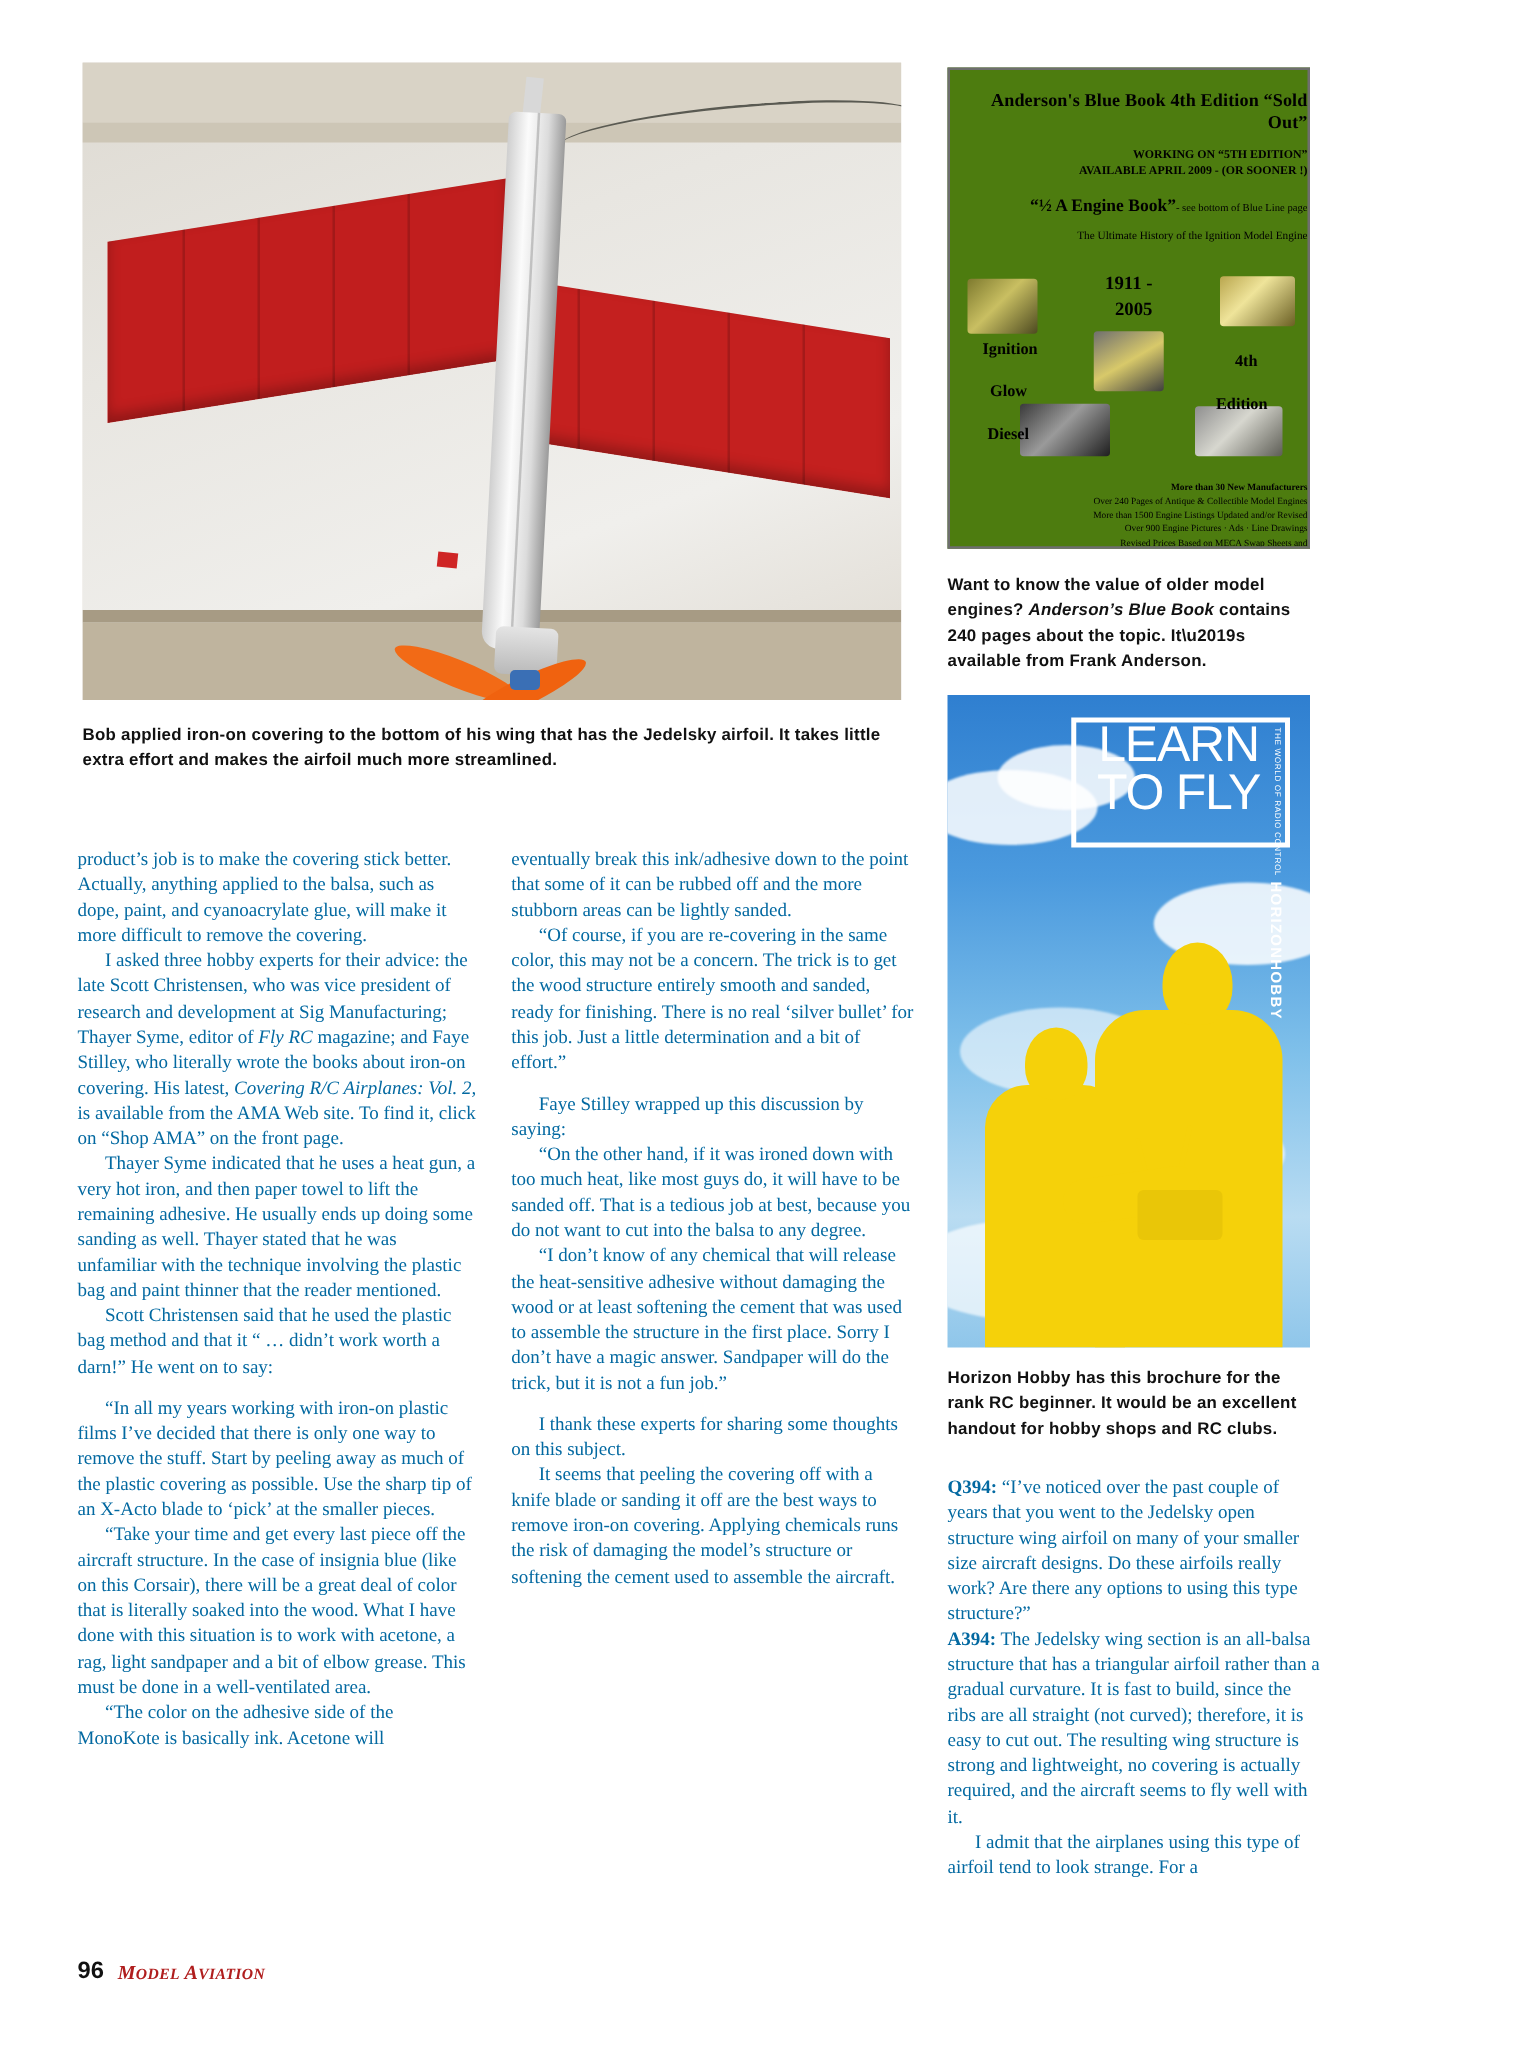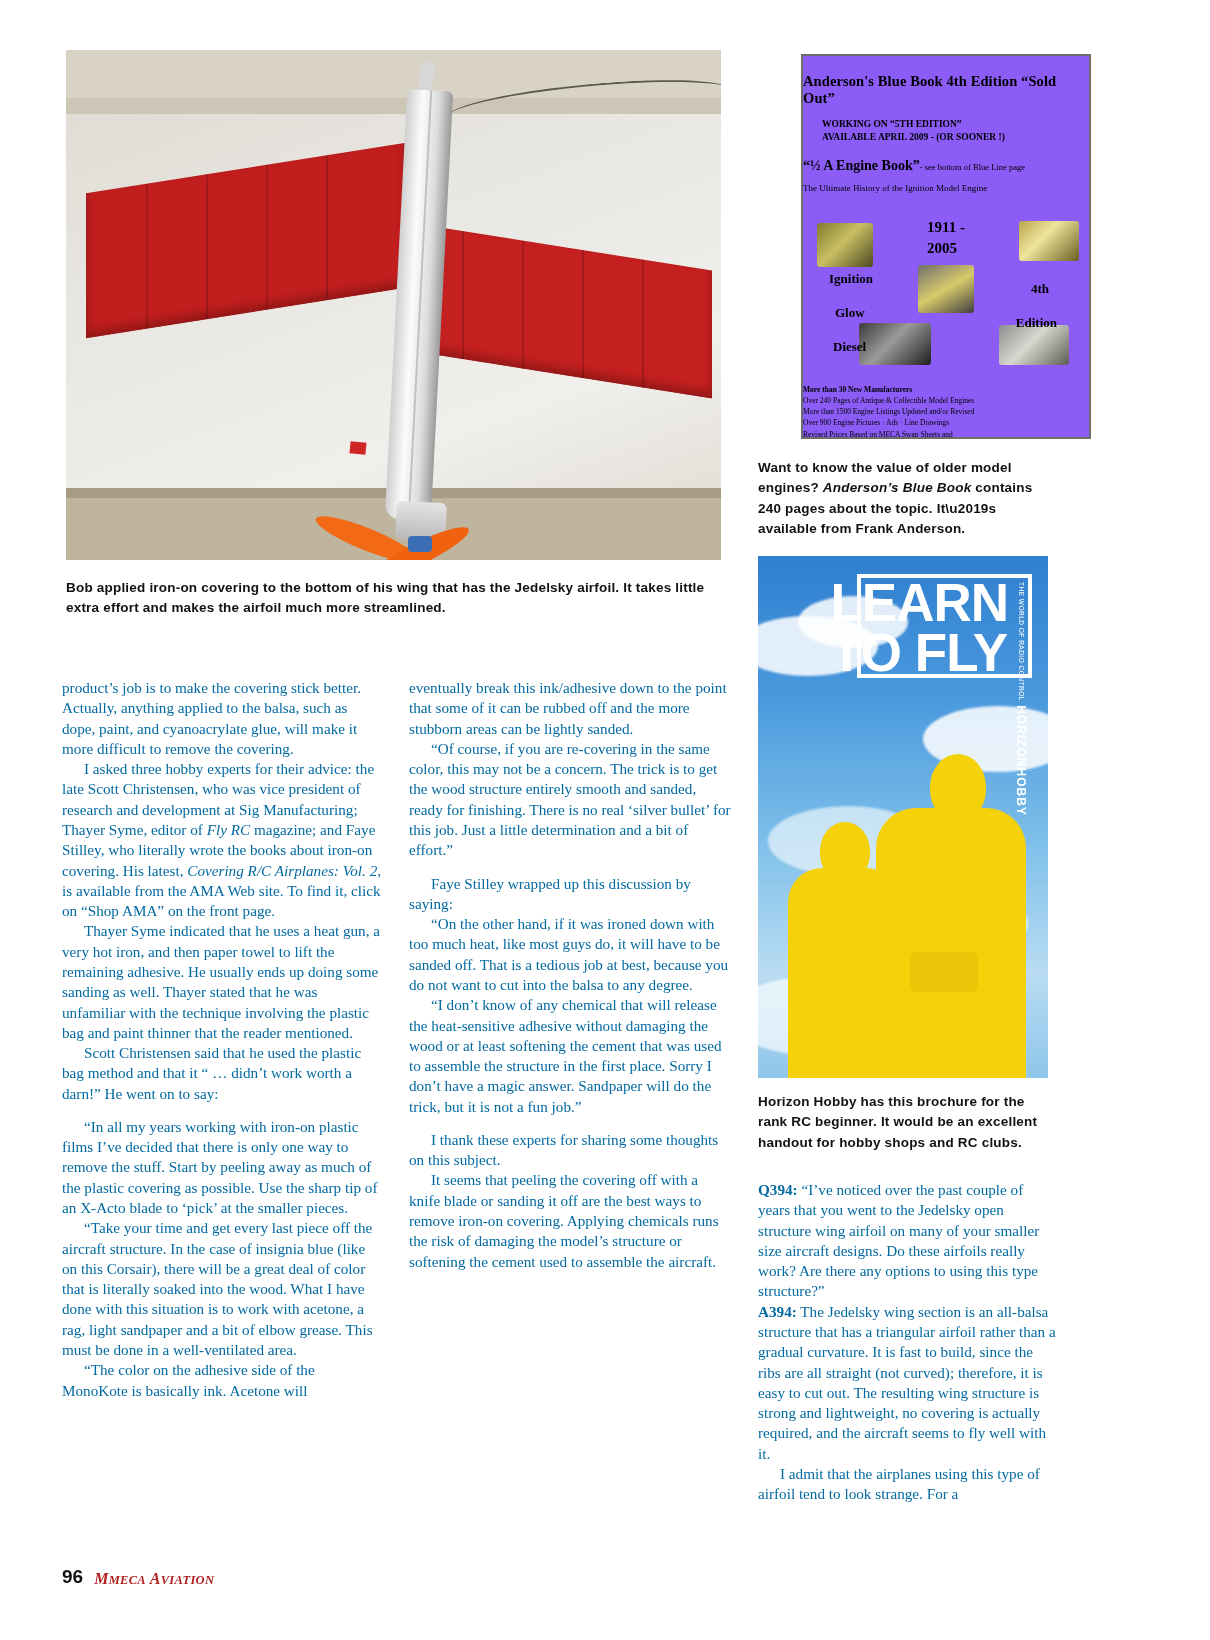--- a/index.html
+++ b/index.html
@@ -61,22 +61,22 @@
   }
   .prop-b{
     position:absolute;left:300px;top:492px;width:108px;height:22px;background:#f0620f;
     border-radius:50%;transform:rotate(-26deg);
   }
   .red-dot{position:absolute;left:284px;top:392px;width:16px;height:12px;background:#cf2525;transform:rotate(6deg);}
 
   
   .bluebook{
     position:absolute;left:758px;top:54px;width:290px;height:385px;
-    border:2px solid #6e6e6e;background:#8b5cf6;box-sizing:border-box;
-    font-family:"Liberation Serif", serif;text-align:left;overflow:hidden;margin-left:43px;
+    border:2px solid #6e6e6e;background:#4d7c0f;box-sizing:border-box;
+    font-family:"Liberation Serif", serif;text-align:right;overflow:hidden;
   }
   .bb-title{font-weight:bold;font-size:14.5px;margin-top:17px;letter-spacing:.1px;}
   .bb-sub1{font-weight:bold;font-size:9.5px;margin-top:11px;line-height:1.35;padding-left:19px;}
   .bb-eng{font-weight:bold;font-size:14px;margin-top:14px;}
   .bb-eng small{font-weight:normal;font-size:8.5px;}
   .bb-ult{font-size:9px;margin-top:9px;}
   .bb-mid{position:relative;height:185px;margin-top:2px;}
   .bb-year{
     position:absolute;left:50%;top:22px;transform:translateX(-50%);
     font-weight:bold;font-size:15px;line-height:1.45;
@@ -116,22 +116,22 @@
   .c3{right:-25px;top:150px;width:150px;height:66px;}
   .c4{left:10px;top:250px;width:160px;height:70px;opacity:.7;}
   .c5{right:20px;top:330px;width:170px;height:74px;opacity:.75;}
   .c6{left:-30px;top:420px;width:180px;height:80px;opacity:.8;}
   .ltf-box{
     position:absolute;right:16px;top:18px;width:175px;height:104px;
     border:4px solid #ffffff;box-sizing:border-box;
   }
   .ltf-txt{
     position:absolute;right:40px;top:22px;color:#fff;
-    font-family:"Liberation Sans", sans-serif;font-weight:bold;
-    font-size:53px;line-height:.94;letter-spacing:-1px;text-align:left;
+    font-family:"Liberation Sans", sans-serif;font-weight:normal;
+    font-size:40px;line-height:.94;letter-spacing:-1px;text-align:center;
   }
   .ltf-brand{
     position:absolute;right:20px;top:26px;color:#fff;
     font-family:"Liberation Sans", sans-serif;font-weight:bold;
     font-size:12px;letter-spacing:1px;
     writing-mode:vertical-rl;text-orientation:mixed;
   }
   .ltf-brand .small{font-size:6.5px;letter-spacing:.5px;font-weight:normal;}
   .fig{position:absolute;background:#f5d10a;}
   .fig-man-body{left:118px;bottom:0;width:150px;height:270px;border-radius:40px 40px 0 0;}
@@ -295,16 +295,16 @@
   </div>
 
   <div class="col col3">
     <p class="noind"><b>Q394:</b><span> “I’ve noticed over the past couple of years that you went to the Jedelsky open structure wing airfoil on many of your smaller size aircraft designs. Do these airfoils really work? Are there any options to using this type structure?”</span></p>
     <p class="noind"><b>A394:</b><span> The Jedelsky wing section is an all-balsa structure that has a triangular airfoil rather than a gradual curvature. It is fast to build, since the ribs are all straight (not curved); therefore, it is easy to cut out. The resulting wing structure is strong and lightweight, no covering is actually required, and the aircraft seems to fly well with it.</span></p>
     <p>I admit that the airplanes using this type of airfoil tend to look strange. For a</p>
   </div>
 
   <div class="footer">
     <span class="pnum">96</span>
-    <span class="mag"><span>M</span><span class="sc">MECA</span> <span>A</span><span class="sc">VIATION</span></span>
+    <span class="mag"><span>M</span><span class="sc">ODEL</span> <span>A</span><span class="sc">VIATION</span></span>
   </div>
 
 </div>
 
 </body></html>

